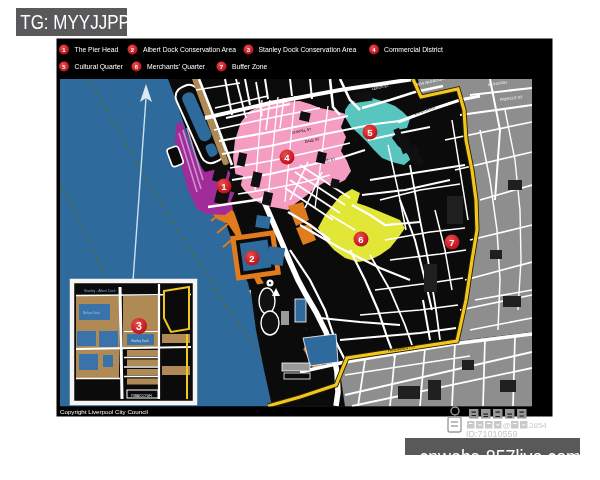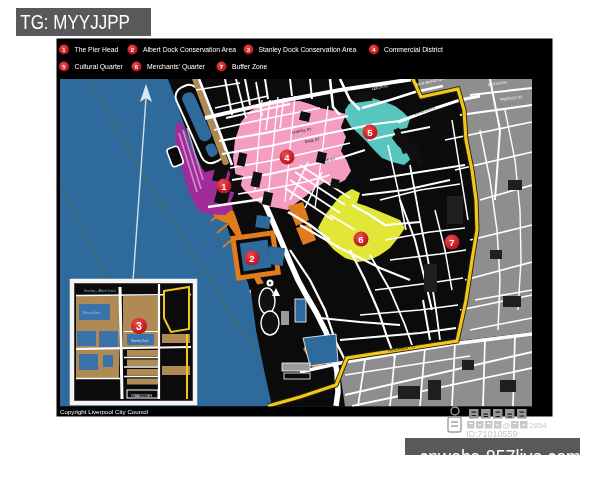--- a/index.html
+++ b/index.html
@@ -2,21 +2,21 @@
 <html><head>
 <meta charset="utf-8">
 <style>
   html,body{margin:0;padding:0;background:#ffffff;width:600px;height:480px;overflow:hidden;}
   body{font-family:"Liberation Sans", sans-serif;position:relative;}
   .abs{position:absolute;}
 </style>
 </head>
 <body>
 
-<div class="abs" style="left:16px;top:8px;width:135px;height:28px;background:#59595b;color:#ffffff;font-size:20px;line-height:28px;"><span style="display:inline-block;white-space:nowrap;transform:scaleX(0.85);transform-origin:0 50%;padding-left:5px;">TG: MYYJJPP</span></div>
+<div class="abs" style="left:16px;top:8px;width:111px;height:28px;background:#59595b;color:#ffffff;font-size:20px;line-height:28px;"><span style="display:inline-block;white-space:nowrap;transform:scaleX(0.85);transform-origin:0 50%;padding-left:5px;">TG: MYYJJPP</span></div>
 
 <svg class="abs" style="left:0;top:0;" width="600" height="480" viewBox="0 0 600 480">
 <defs>
   <radialGradient id="redball" cx="38%" cy="32%" r="78%">
     <stop offset="0%" stop-color="#e4504b"></stop>
     <stop offset="60%" stop-color="#cf2129"></stop>
     <stop offset="100%" stop-color="#a41318"></stop>
   </radialGradient>
   <clipPath id="mapclip">
         <rect x="60" y="79" width="472" height="327.5"></rect>

